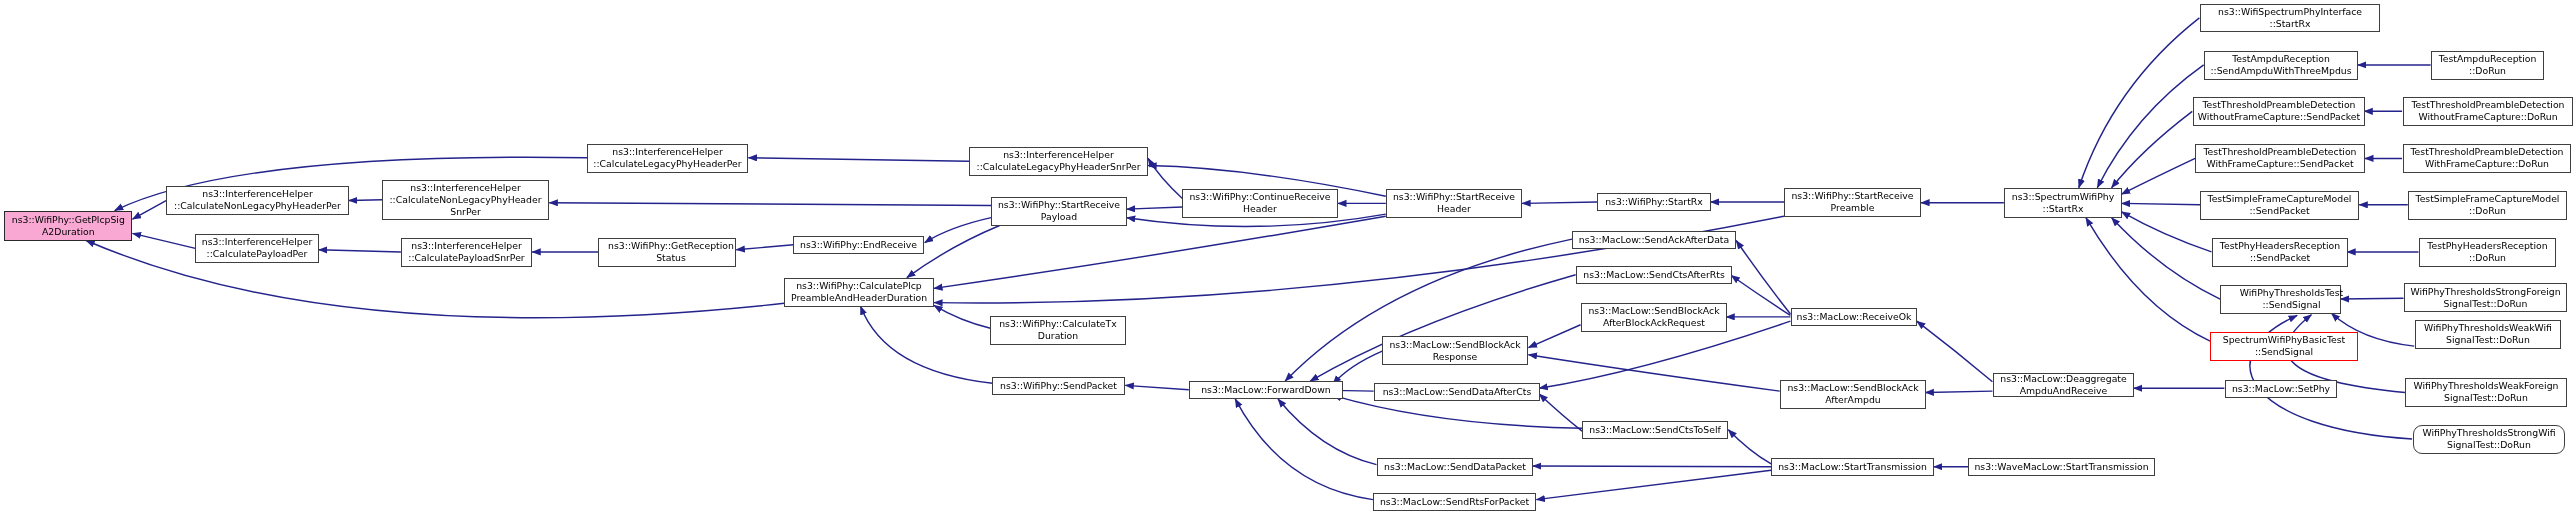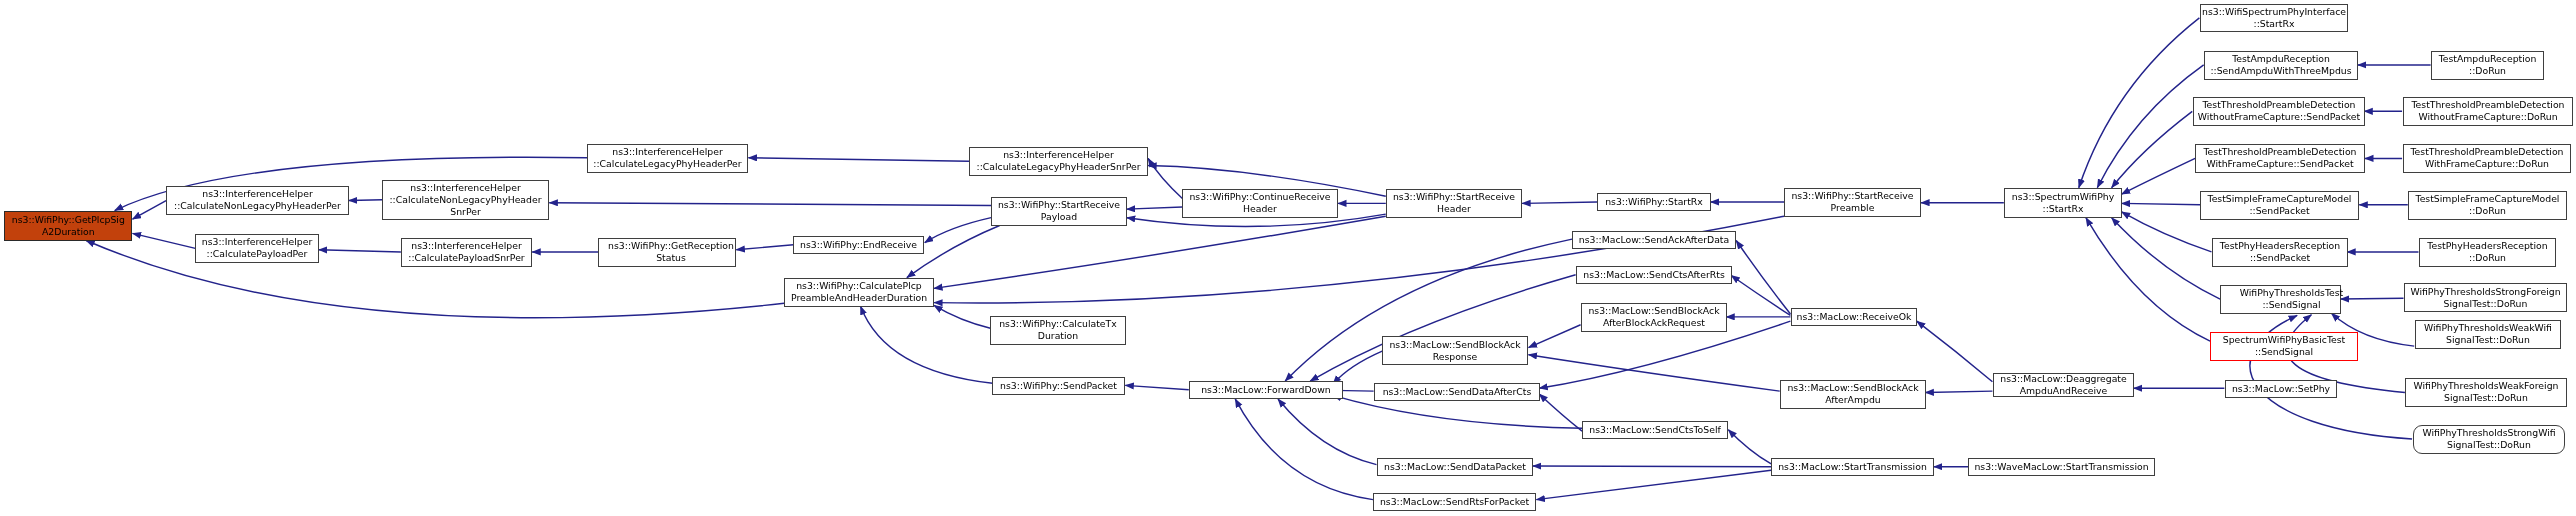--- a/index.html
+++ b/index.html
@@ -7,21 +7,21 @@
          font-family:"DejaVu Sans", "Liberation Sans", sans-serif; }
   #canvas { position:relative; width:2576px; height:516px; background:#ffffff; }
   #edges-svg { position:absolute; left:0; top:0; width:2576px; height:516px; }
   .node {
     position:absolute; box-sizing:border-box;
     background:#ffffff; border:1.1px solid #3f3f3f;
     display:flex; align-items:center; justify-content:center;
     text-align:center; font-size:9.3px; line-height:12px; color:#000000;
     white-space:pre-line; cursor:pointer; z-index:2;
   }
-  .node.main { background:#c2410c; border:1.4px solid #2a2a2a; }
+  .node.main { background:#f9a8d4; border:1.4px solid #2a2a2a; }
   .node.highlight { border:1.4px solid #ff0000; }
   .edge { fill:none; stroke:#23238b; stroke-width:2px; }
 </style>
 </head>
 <body>
 
 <div id="canvas">
   <svg id="edges-svg" xmlns="http://www.w3.org/2000/svg" width="2576" height="516" viewBox="0 0 3608 723">
     <defs>
       <marker id="arrow" markerUnits="userSpaceOnUse" markerWidth="14" markerHeight="12" refX="12" refY="5" orient="auto">
@@ -123,21 +123,21 @@
 Payload</div>
       <div class="node" title="ns3::WifiPhy::ContinueReceiveHeader" style="left: 1182px; top: 189px; width: 156px; height: 28.6px;">ns3::WifiPhy::ContinueReceive
 Header</div>
       <div class="node" title="ns3::WifiPhy::StartReceiveHeader" style="left: 1386px; top: 189px; width: 136px; height: 28.6px;">ns3::WifiPhy::StartReceive
 Header</div>
       <div class="node" title="ns3::WifiPhy::StartRx" style="left: 1597px; top: 193px; width: 114px; height: 18px;">ns3::WifiPhy::StartRx</div>
       <div class="node" title="ns3::WifiPhy::StartReceivePreamble" style="left: 1784px; top: 188px; width: 137px; height: 28.6px;">ns3::WifiPhy::StartReceive
 Preamble</div>
       <div class="node" title="ns3::SpectrumWifiPhy::StartRx" style="left: 2004px; top: 188px; width: 118px; height: 30px;">ns3::SpectrumWifiPhy
 ::StartRx</div>
-      <div class="node" title="ns3::WifiSpectrumPhyInterface::StartRx" style="left: 2200px; top: 3.6px; width: 148px; height: 28.6px;">ns3::WifiSpectrumPhyInterface
+      <div class="node" title="ns3::WifiSpectrumPhyInterface::StartRx" style="left: 2200px; top: 3.6px; width: 180px; height: 28.6px;">ns3::WifiSpectrumPhyInterface
 ::StartRx</div>
       <div class="node" title="TestAmpduReception::SendAmpduWithThreeMpdus" style="left: 2204px; top: 51px; width: 154px; height: 28.6px;">TestAmpduReception
 ::SendAmpduWithThreeMpdus</div>
       <div class="node" title="TestAmpduReception::DoRun" style="left: 2431px; top: 51px; width: 113px; height: 28.6px;">TestAmpduReception
 ::DoRun</div>
       <div class="node" title="TestThresholdPreambleDetectionWithoutFrameCapture::SendPacket" style="left: 2193px; top: 97px; width: 172px; height: 28.6px;">TestThresholdPreambleDetection
 WithoutFrameCapture::SendPacket</div>
       <div class="node" title="TestThresholdPreambleDetectionWithoutFrameCapture::DoRun" style="left: 2403px; top: 97px; width: 170px; height: 28.6px;">TestThresholdPreambleDetection
 WithoutFrameCapture::DoRun</div>
       <div class="node" title="TestThresholdPreambleDetectionWithFrameCapture::SendPacket" style="left: 2195px; top: 144px; width: 170px; height: 28.6px;">TestThresholdPreambleDetection

